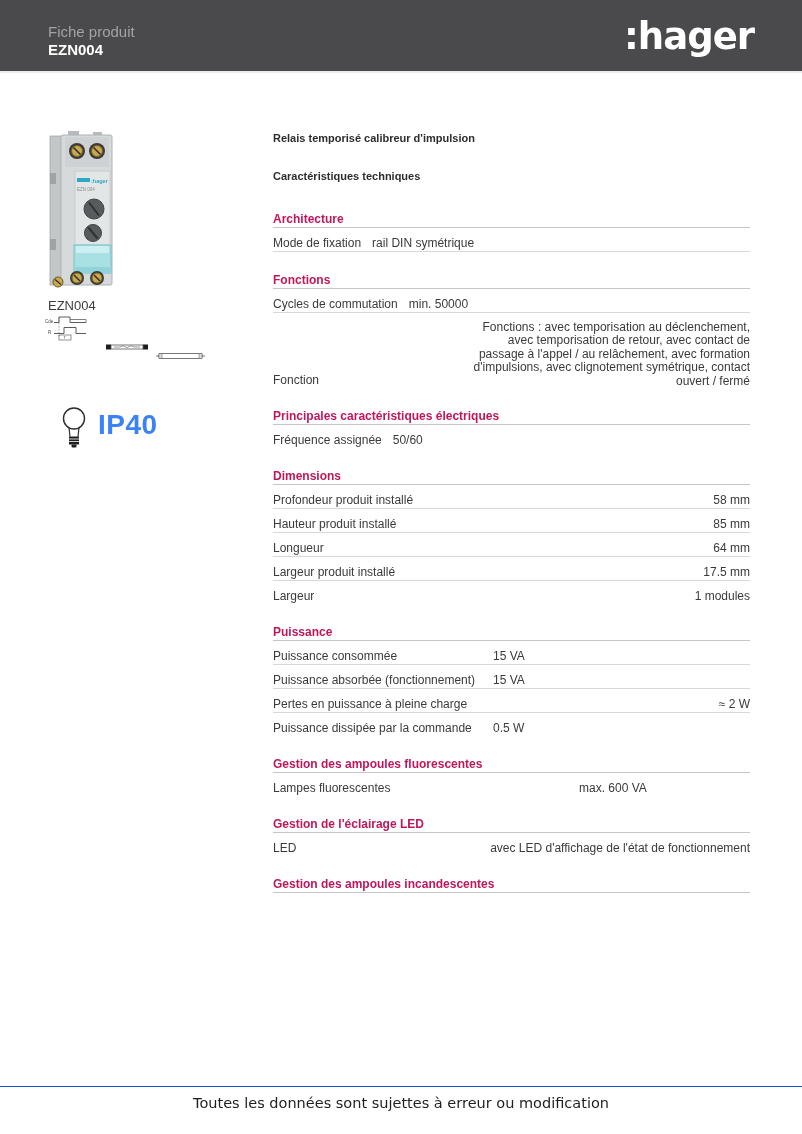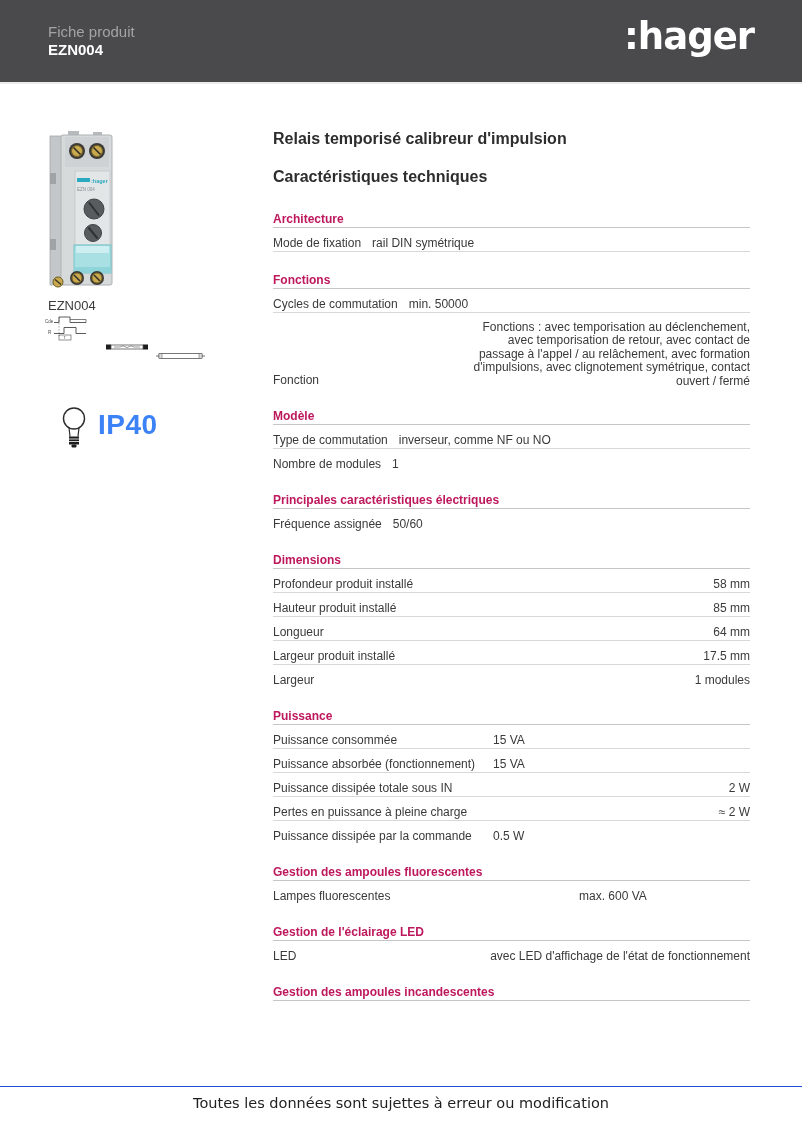--- a/index.html
+++ b/index.html
@@ -4,21 +4,21 @@
 <style>
   html,body{margin:0;padding:0;}
   body{
     width:802px;height:1134px;position:relative;overflow:hidden;
     background:#ffffff;
     font-family:"Liberation Sans","DejaVu Sans",sans-serif;
     -webkit-font-smoothing:antialiased;
   }
   
   .page-header{
-    position:absolute;left:0;top:0;width:802px;height:84px;
+    position:absolute;left:0;top:0;width:802px;height:73px;
     background:#4a4a4c;border-bottom:2px solid #ececec;
     box-sizing:border-box;
   }
   .hdr-left{position:absolute;left:48px;top:23px;}
   .doc-type{font-size:15px;color:#a2a3a5;line-height:18px;}
   .product-code{font-size:15px;color:#ffffff;font-weight:bold;line-height:18px;}
   .hager-logo{
     position:absolute;right:48px;top:16px;
     font-family:"DejaVu Sans",sans-serif;
     font-size:37px;font-weight:bold;color:#ffffff;
@@ -33,21 +33,21 @@
   #fluo-svg{left:156px;top:352px;}
   #bulb-svg{left:61px;top:406px;}
   .ip-rating{left:98px;top:409px;font-size:28px;font-weight:bold;color:#3b82f6;letter-spacing:.5px;}
   
   .content{
     position:absolute;left:273px;top:87px;width:477px;
     padding-top:44px;box-sizing:border-box;
     font-size:12px;color:#3a3a3a;
   }
   .title-1,.title-2{
-    margin:0;font-size:16px;font-weight:bold;color:#2d2d2d;line-height:15px;
+    margin:0;font-size:11px;font-weight:bold;color:#2d2d2d;line-height:15px;
   }
   .title-2{margin-top:23px;}
   .section{margin-top:21px;}
   #sections .section:first-child{margin-top:28px;}
   .sec-title{
     margin:0;font-size:12px;font-weight:bold;color:#be185d;
     line-height:15px;border-bottom:1px solid #c6c6c6;
   }
   .row{
     display:flex;position:relative;
@@ -190,31 +190,20 @@
         <div class="row align-inline">
           <span class="lbl">Cycles de commutation</span>
           <span class="val">min. 50000</span>
         </div>
         <div class="row align-block-right">
           <span class="lbl">Fonction</span>
           <span class="val">Fonctions : avec temporisation au déclenchement, avec temporisation de retour, avec contact de passage à l'appel / au relâchement, avec formation d'impulsions, avec clignotement symétrique, contact ouvert / fermé</span>
         </div>
       </section>
       <section class="section">
-        <h3 class="sec-title">Modèle</h3>
-        <div class="row align-inline">
-          <span class="lbl">Type de commutation</span>
-          <span class="val">inverseur, comme NF ou NO</span>
-        </div>
-        <div class="row align-inline">
-          <span class="lbl">Nombre de modules</span>
-          <span class="val">1</span>
-        </div>
-      </section>
-      <section class="section">
         <h3 class="sec-title">Principales caractéristiques électriques</h3>
         <div class="row align-inline">
           <span class="lbl">Fréquence assignée</span>
           <span class="val">50/60</span>
         </div>
       </section>
       <section class="section">
         <h3 class="sec-title">Dimensions</h3>
         <div class="row align-right">
           <span class="lbl">Profondeur produit installé</span>
@@ -241,24 +230,20 @@
         <h3 class="sec-title">Puissance</h3>
         <div class="row align-mid">
           <span class="lbl">Puissance consommée</span>
           <span class="val">15 VA</span>
         </div>
         <div class="row align-mid">
           <span class="lbl">Puissance absorbée (fonctionnement)</span>
           <span class="val">15 VA</span>
         </div>
         <div class="row align-right">
-          <span class="lbl">Puissance dissipée totale sous IN</span>
-          <span class="val">2 W</span>
-        </div>
-        <div class="row align-right">
           <span class="lbl">Pertes en puissance à pleine charge</span>
           <span class="val">≈ 2 W</span>
         </div>
         <div class="row align-mid">
           <span class="lbl">Puissance dissipée par la commande</span>
           <span class="val">0.5 W</span>
         </div>
       </section>
       <section class="section">
         <h3 class="sec-title">Gestion des ampoules fluorescentes</h3>

